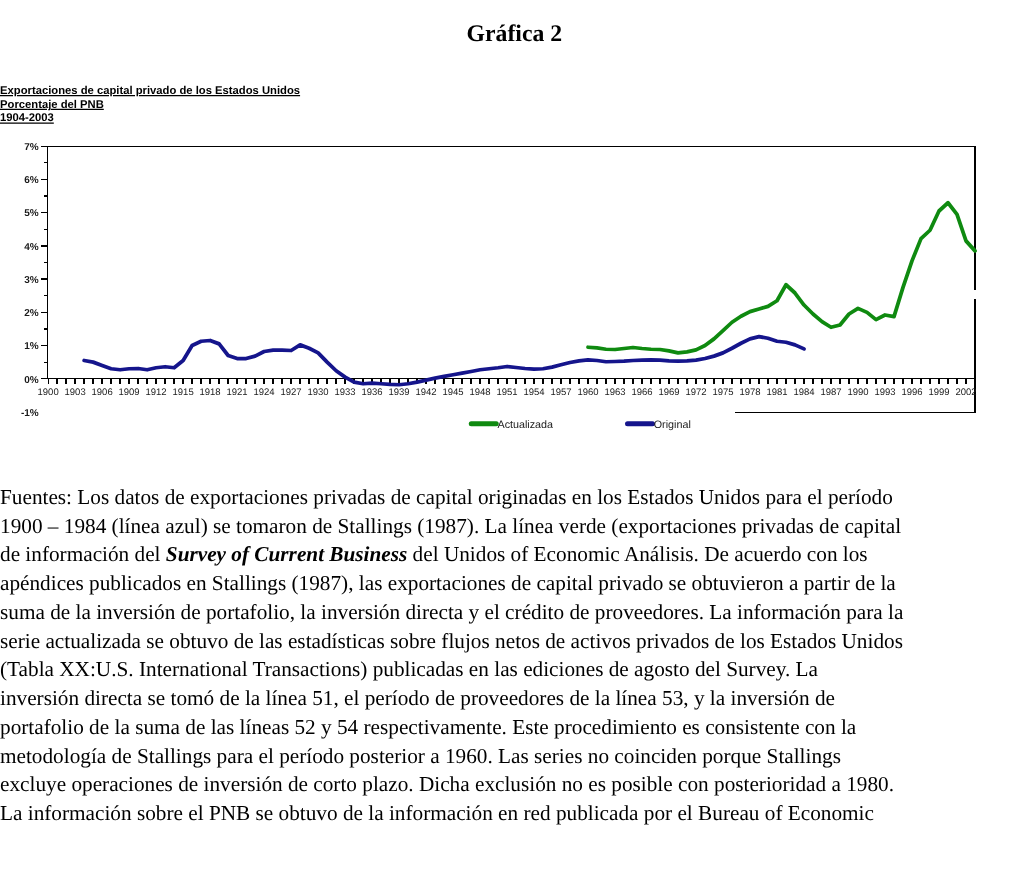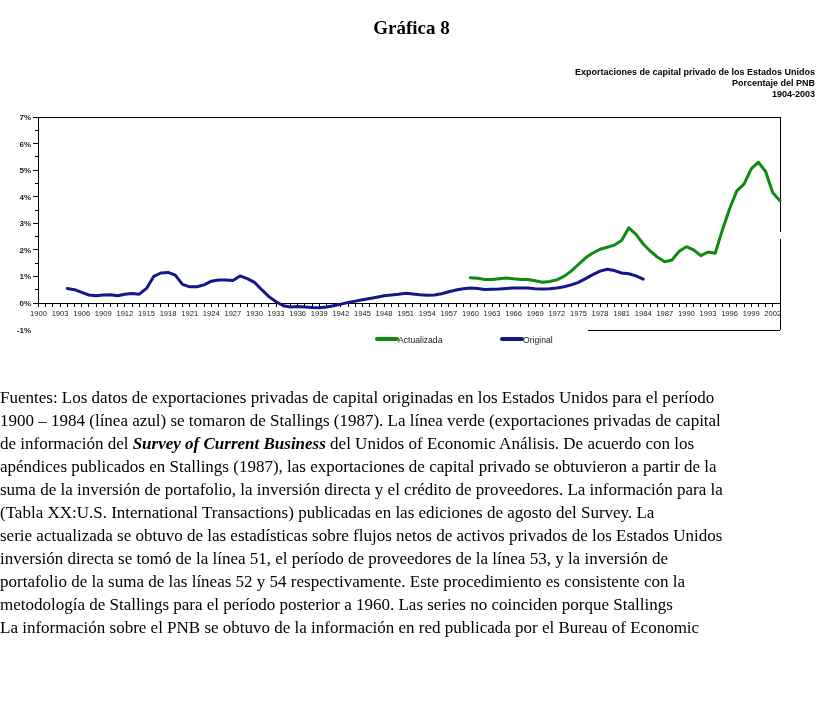--- a/index.html
+++ b/index.html
@@ -1,36 +1,36 @@
 <!DOCTYPE html>
 <html><head>
 <meta charset="utf-8">
 <style>
   html,body{margin:0;padding:0;background:#ffffff;}
   body{width:823px;height:710px;position:relative;overflow:hidden;
        font-family:"Liberation Serif",serif;color:#000;}
   .abs{position:absolute;}
   #doc-title{top:17px;left:0;right:0;text-align:center;
              font-family:"Liberation Serif",serif;font-size:19px;font-weight:bold;}
-  #chart-subtitle{top:67px;left:0;right:8px;text-align:right;
+  #chart-subtitle{top:67px;left:0;right:8px;text-align:left;
              font-family:"Liberation Sans",sans-serif;font-size:9px;font-weight:bold;
-             line-height:11px;color:#000;}
+             line-height:11px;color:#000;text-decoration:underline;}
   #chart-svg{top:0;left:0;}
   #chart-svg text{font-family:"Liberation Sans",sans-serif;fill:#1a1a1a;}
   .ytick-label{font-size:8px;font-weight:bold;}
   .xtick-label{font-size:7.6px;}
   .legend-label{font-size:8.6px;}
   #source-note{top:386px;left:0;right:4px;font-size:17px;line-height:23px;}
   #source-note .line{white-space:nowrap;}
   #source-note .it{font-style:italic;font-weight:bold;}
 </style>
 </head>
 <body>
 
-<div id="doc-title" class="abs">Gráfica 8</div>
+<div id="doc-title" class="abs">Gráfica 2</div>
 
 <div id="chart-subtitle" class="abs">
     <div>Exportaciones de capital privado de los Estados Unidos</div>
     <div>Porcentaje del PNB</div>
     <div>1904-2003</div>
   </div>
 
 <svg id="chart-svg" class="abs" width="823" height="365" viewBox="0 0 823 365">
 
   <g stroke="#000" stroke-width="1" shape-rendering="crispEdges">
@@ -223,19 +223,20 @@
       <text x="523" y="342.5" class="legend-label">Original</text>
     </g>
 </svg>
 
 <div id="source-note" class="abs">
     <div class="line"><span>Fuentes: Los datos de exportaciones privadas de capital originadas en los Estados Unidos para el período</span></div>
     <div class="line"><span>1900 – 1984 (línea azul) se tomaron de Stallings (1987). La línea verde (exportaciones privadas de capital</span></div>
     <div class="line"><span>de información del </span><span class="it">Survey of Current Business</span><span> del Unidos of Economic Análisis. De acuerdo con los</span></div>
     <div class="line"><span>apéndices publicados en Stallings (1987), las exportaciones de capital privado se obtuvieron a partir de la</span></div>
     <div class="line"><span>suma de la inversión de portafolio, la inversión directa y el crédito de proveedores. La información para la</span></div>
+    <div class="line"><span>serie actualizada se obtuvo de las estadísticas sobre flujos netos de activos privados de los Estados Unidos</span></div>
     <div class="line"><span>(Tabla XX:U.S. International Transactions) publicadas en las ediciones de agosto del Survey. La</span></div>
-    <div class="line"><span>serie actualizada se obtuvo de las estadísticas sobre flujos netos de activos privados de los Estados Unidos</span></div>
     <div class="line"><span>inversión directa se tomó de la línea 51, el período de proveedores de la línea 53, y la inversión de</span></div>
     <div class="line"><span>portafolio de la suma de las líneas 52 y 54 respectivamente. Este procedimiento es consistente con la</span></div>
     <div class="line"><span>metodología de Stallings para el período posterior a 1960. Las series no coinciden porque Stallings</span></div>
+    <div class="line"><span>excluye operaciones de inversión de corto plazo. Dicha exclusión no es posible con posterioridad a 1980.</span></div>
     <div class="line"><span>La información sobre el PNB se obtuvo de la información en red publicada por el Bureau of Economic</span></div>
   </div>
 
 </body></html>

